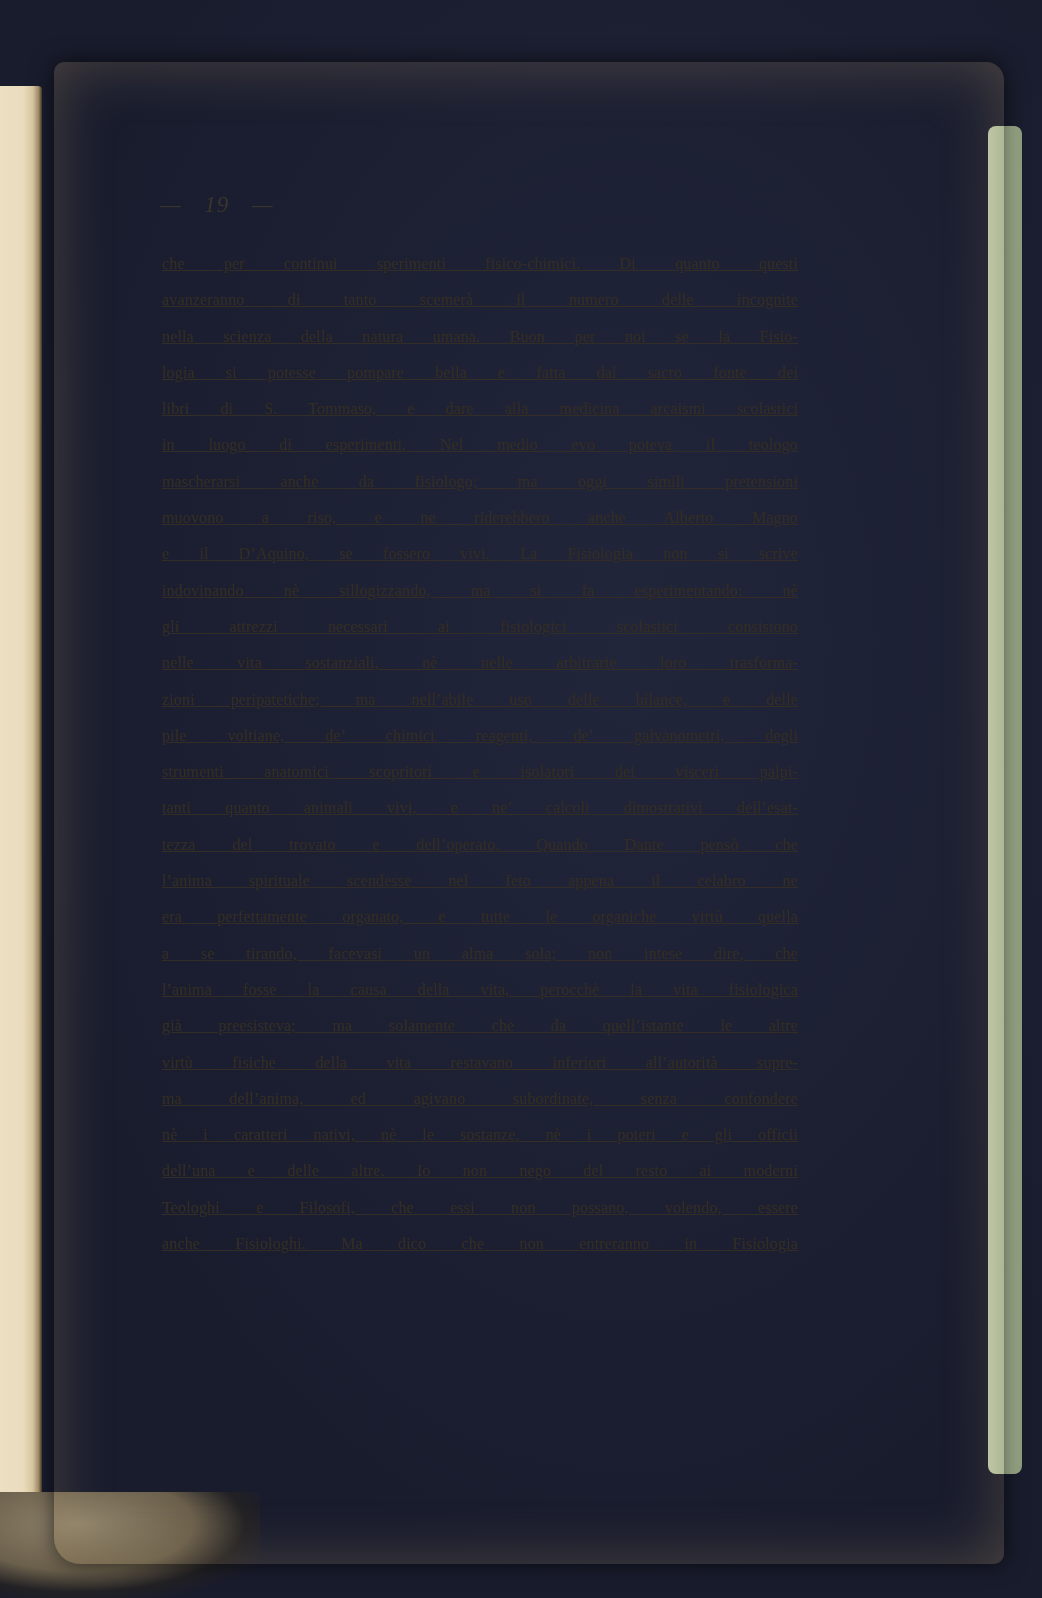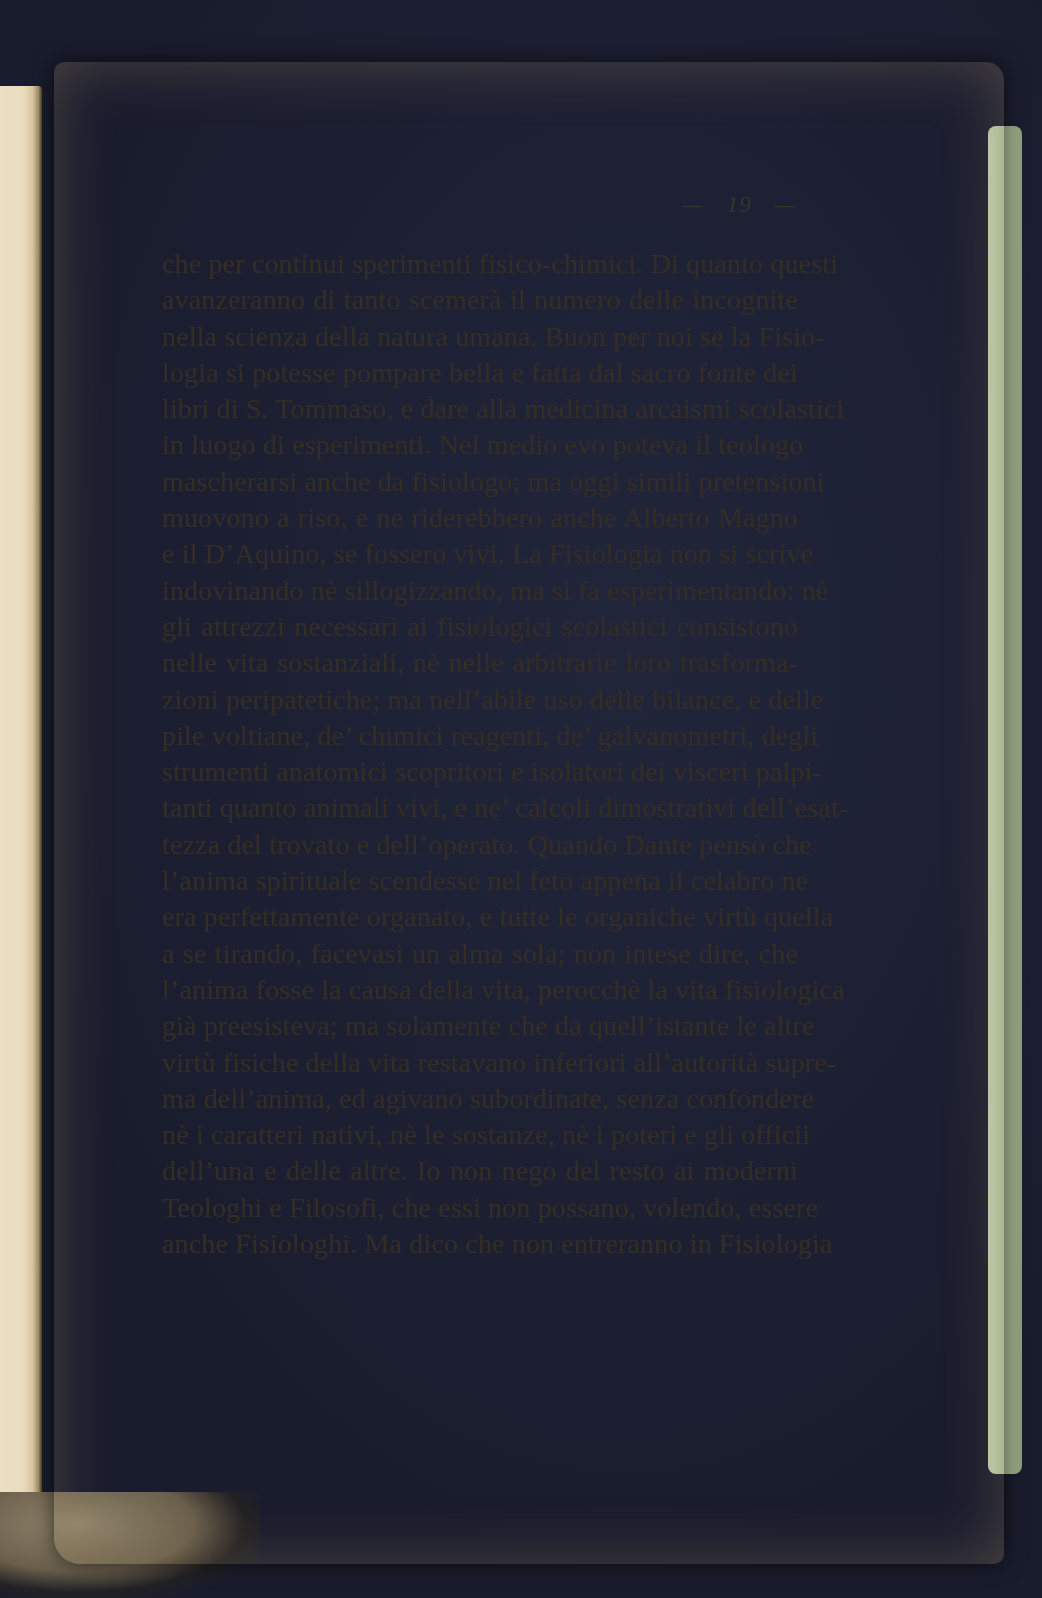--- a/index.html
+++ b/index.html
@@ -83,45 +83,46 @@
     box-shadow:
       0 0 22px rgba(0,0,0,0.65),
       inset 0 0 60px rgba(190,160,110,0.30);
   }
 
   .page-number-row {
     position: absolute;
     top: 130px;
     left: 106px;
     width: 636px;
-    text-align: right;
+    text-align: left;
     font-size: 23px;
     font-style: italic;
     color: #3a342c;
     letter-spacing: 1px;
     word-spacing: 16px;
   }
 
   .text-block {
     position: absolute;
     top: 184px;
     left: 108px;
     width: 636px;
   }
 
   .line {
     height: 36.3px;
     line-height: 36.3px;
-    font-size: 28px;
+    font-size: 16px;
     color: #332d25;
     letter-spacing: 0.15px;
     text-align: justify;
     text-align-last: justify;
     white-space: nowrap;
     text-shadow: 0 0 0.6px rgba(55,45,35,0.55);
+    text-decoration: underline;
   }
 </style>
 </head>
 <body>
 
 <div class="left-page-edge"></div>
 <div class="spine-bottom"></div>
 <div class="cover-edge"></div>
 
 <div class="book-page">

